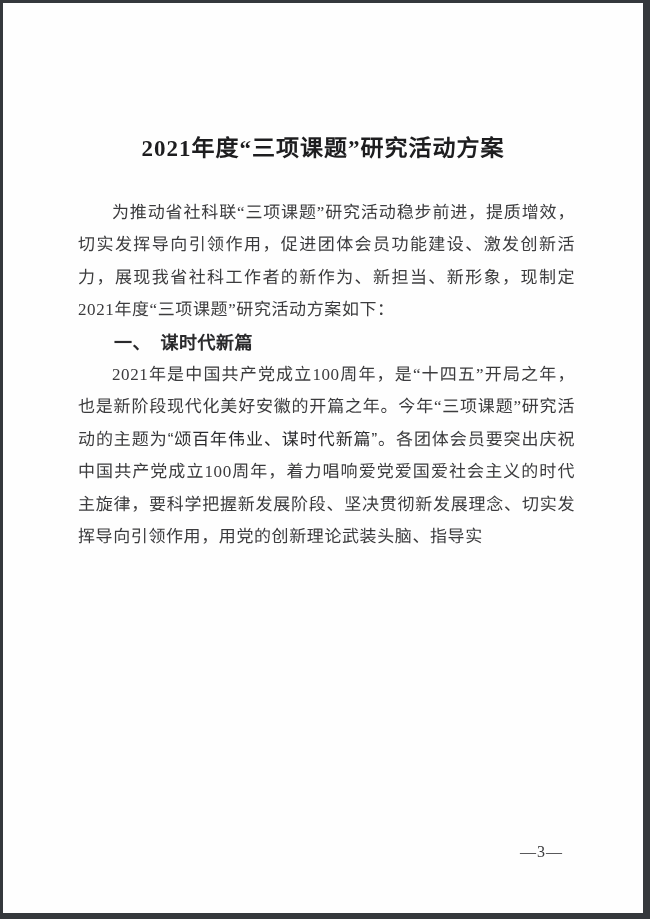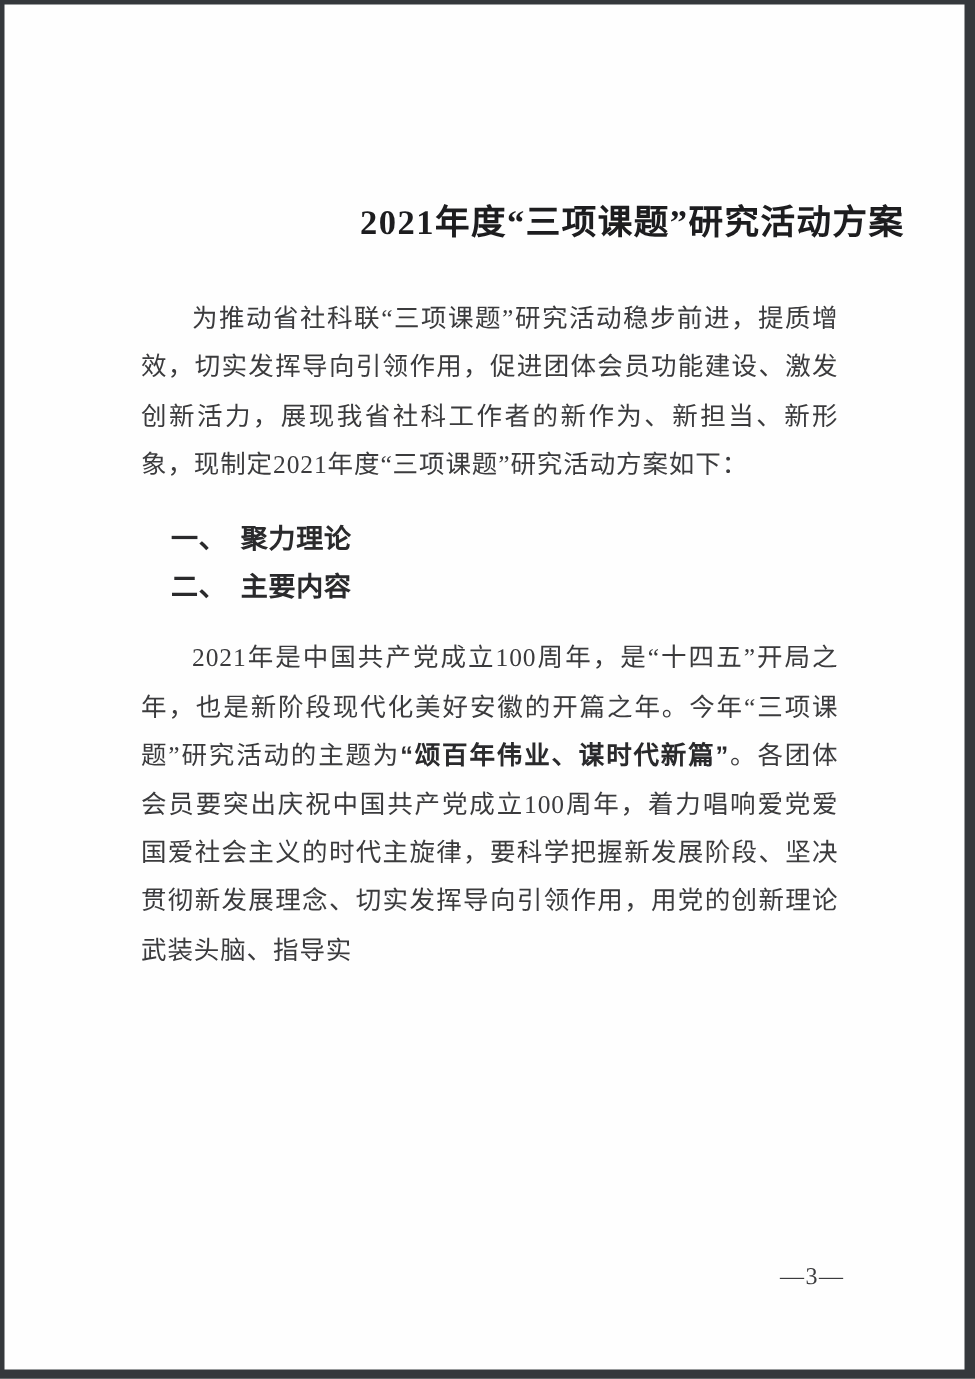--- a/index.html
+++ b/index.html
@@ -24,30 +24,30 @@
   }
   .page{
     position:absolute;
     left:3px;top:3px;right:7px;bottom:6px;
     background:var(--page-bg);
     color:var(--ink);
   }
   .doc-title{
     margin:131px 0 0 0;
     padding:0 40px;
-    text-align:right;
+    text-align:center;
     font-family:"Liberation Serif","DejaVu Serif",serif;
     font-weight:bold;
     font-size:23px;
     line-height:30px;
     letter-spacing:1px;
     color:var(--ink-dark);
   }
   .body-text{
-    margin:16px;
+    margin:0;
     padding:0 68px 0 75px;
     font-size:17px;
     line-height:32.4px;
     letter-spacing:0.6px;
     text-align:justify;
     text-justify:inter-character;
     text-indent:2em;
     color:var(--ink);
   }
   .intro{
@@ -59,21 +59,21 @@
     text-indent:2em;
     font-family:"Liberation Sans","DejaVu Sans",sans-serif;
     font-weight:bold;
     font-size:18px;
     line-height:32.4px;
     letter-spacing:0.5px;
     color:var(--ink-heading);
   }
   .emph{
     font-family:"Liberation Sans","DejaVu Sans",sans-serif;
-    font-weight:bold;
+    font-weight:normal;
     color:var(--ink-heading);
   }
   .page-number{
     position:absolute;
     right:80px;
     bottom:52px;
     font-size:16px;
     letter-spacing:1px;
     color:var(--ink);
   }
@@ -81,23 +81,22 @@
 </head>
 <body>
 
 <div class="scan">
   <div class="page">
 
     <h1 class="doc-title">2021年度“三项课题”研究活动方案</h1>
 
     <p class="body-text intro">为推动省社科联“三项课题”研究活动稳步前进，提质增效，切实发挥导向引领作用，促进团体会员功能建设、激发创新活力，展现我省社科工作者的新作为、新担当、新形象，现制定2021年度“三项课题”研究活动方案如下：</p>
 
-    <h2 class="sec-heading">一、　聚力理论</h2>
+    <h2 class="sec-heading">一、　谋时代新篇</h2>
 
 
-    <h2 class="sec-heading">二、　主要内容</h2>
 
     <p class="body-text"><span>2021年是中国共产党成立100周年，是“十四五”开局之年，也是新阶段现代化美好安徽的开篇之年。今年“三项课题”研究活动的主题为</span><span class="emph">“颂百年伟业、谋时代新篇”</span><span>。各团体会员要突出庆祝中国共产党成立100周年，着力唱响爱党爱国爱社会主义的时代主旋律，要科学把握新发展阶段、坚决贯彻新发展理念、切实发挥导向引领作用，用党的创新理论武装头脑、指导实</span></p>
 
     <div class="page-number">—3—</div>
 
   </div>
 </div>
 
 </body></html>

